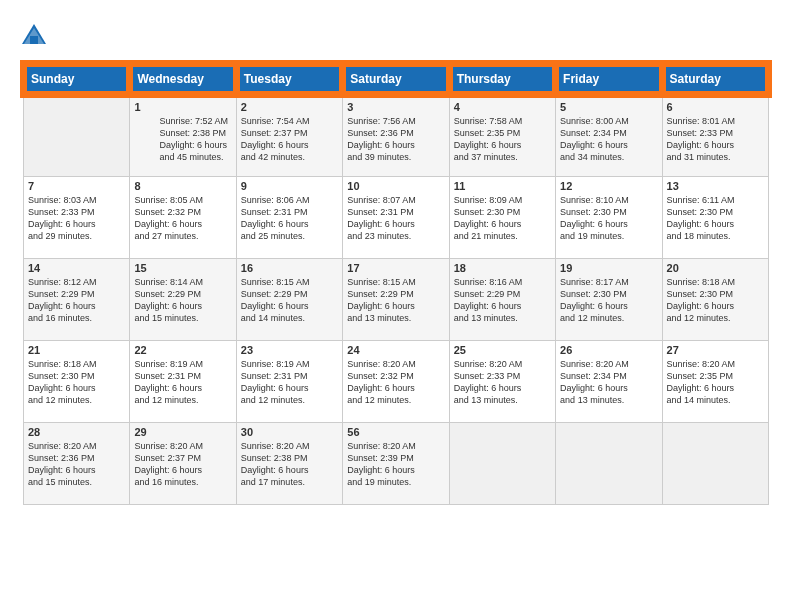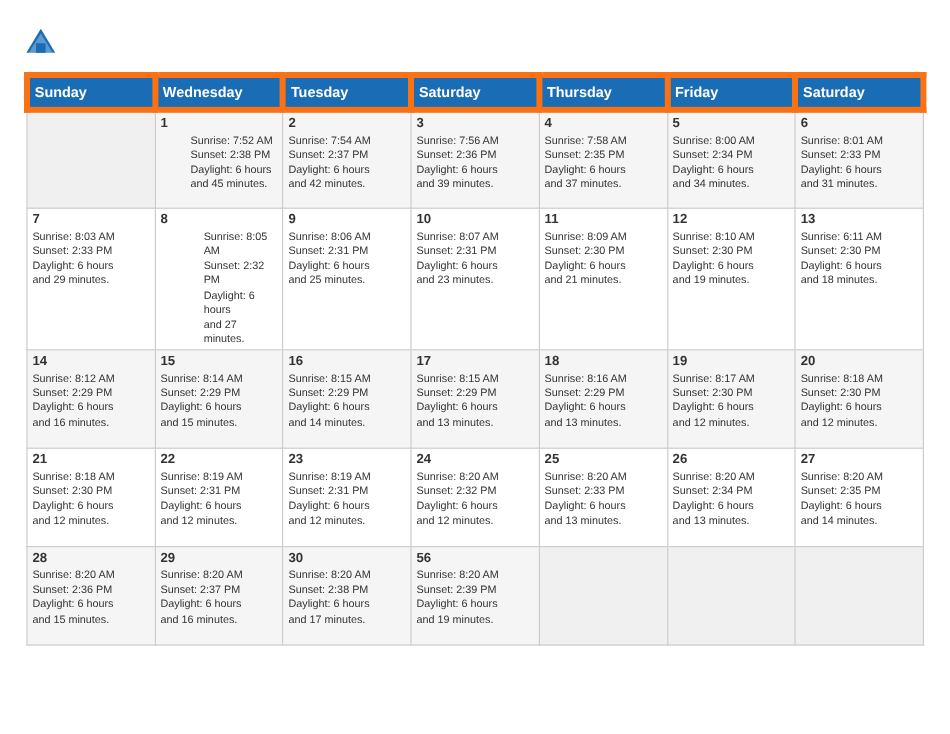--- a/index.html
+++ b/index.html
@@ -66,21 +66,21 @@
       border-collapse: collapse;
       table-layout: fixed;
     }
     thead tr th {
       background-color: #1a6db5;
       color: #fff;
       font-size: 12px;
       font-weight: bold;
       padding: 5px 4px;
       text-align: left;
-      border: 5px solid #f97316;
+      border: 7px solid #f97316;
     }
     tbody tr td {
       border: 1px solid #ccc;
       vertical-align: top;
       padding: 3px 4px;
       font-size: 9.5px;
       color: #333;
       height: 82px;
       background: #fff;
     }
@@ -185,21 +185,21 @@
         <tr>
           <td>
             <span class="day-num">7</span>
             <div class="day-info" style="white-space: pre-line;">Sunrise: 8:03 AM
 Sunset: 2:33 PM
 Daylight: 6 hours
 and 29 minutes.</div>
           </td>
           <td>
             <span class="day-num">8</span>
-            <div class="day-info" style="white-space: pre-line; margin-left: 36px;">Sunrise: 8:05 AM
+            <div class="day-info" style="white-space: pre-line;">Sunrise: 8:05 AM
 Sunset: 2:32 PM
 Daylight: 6 hours
 and 27 minutes.</div>
           </td>
           <td>
             <span class="day-num">9</span>
             <div class="day-info" style="white-space: pre-line;">Sunrise: 8:06 AM
 Sunset: 2:31 PM
 Daylight: 6 hours
 and 25 minutes.</div>

